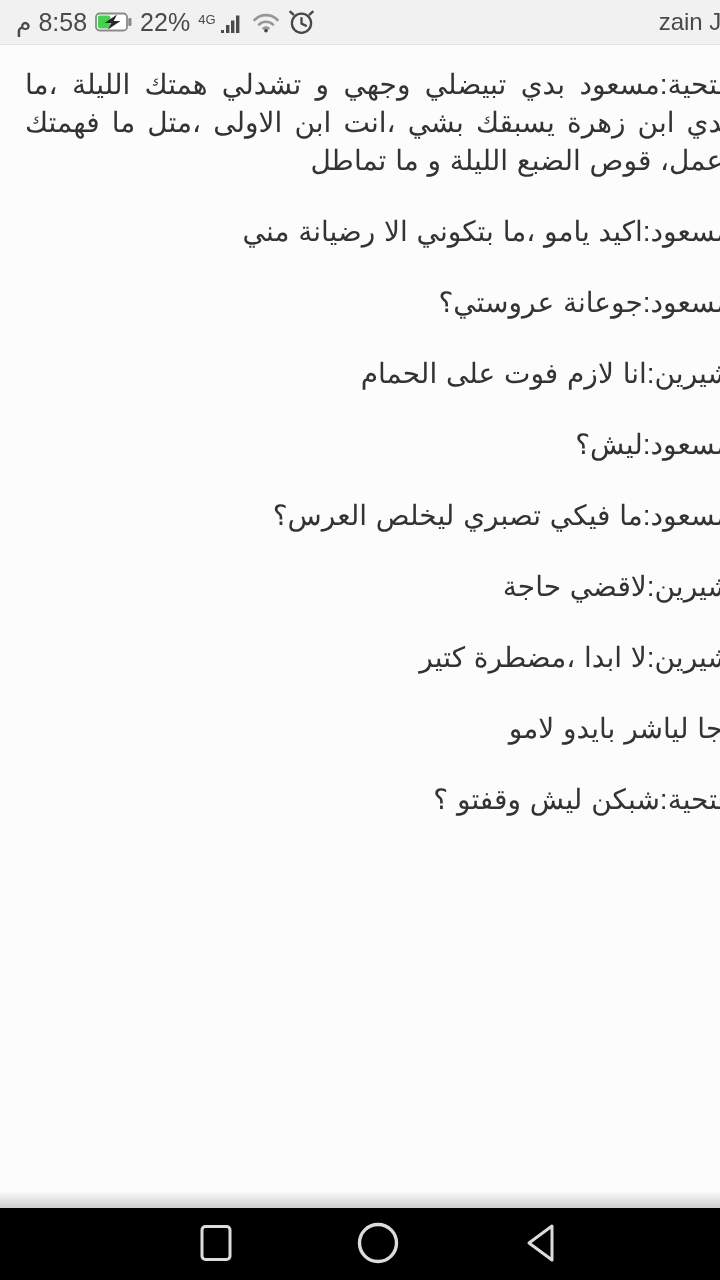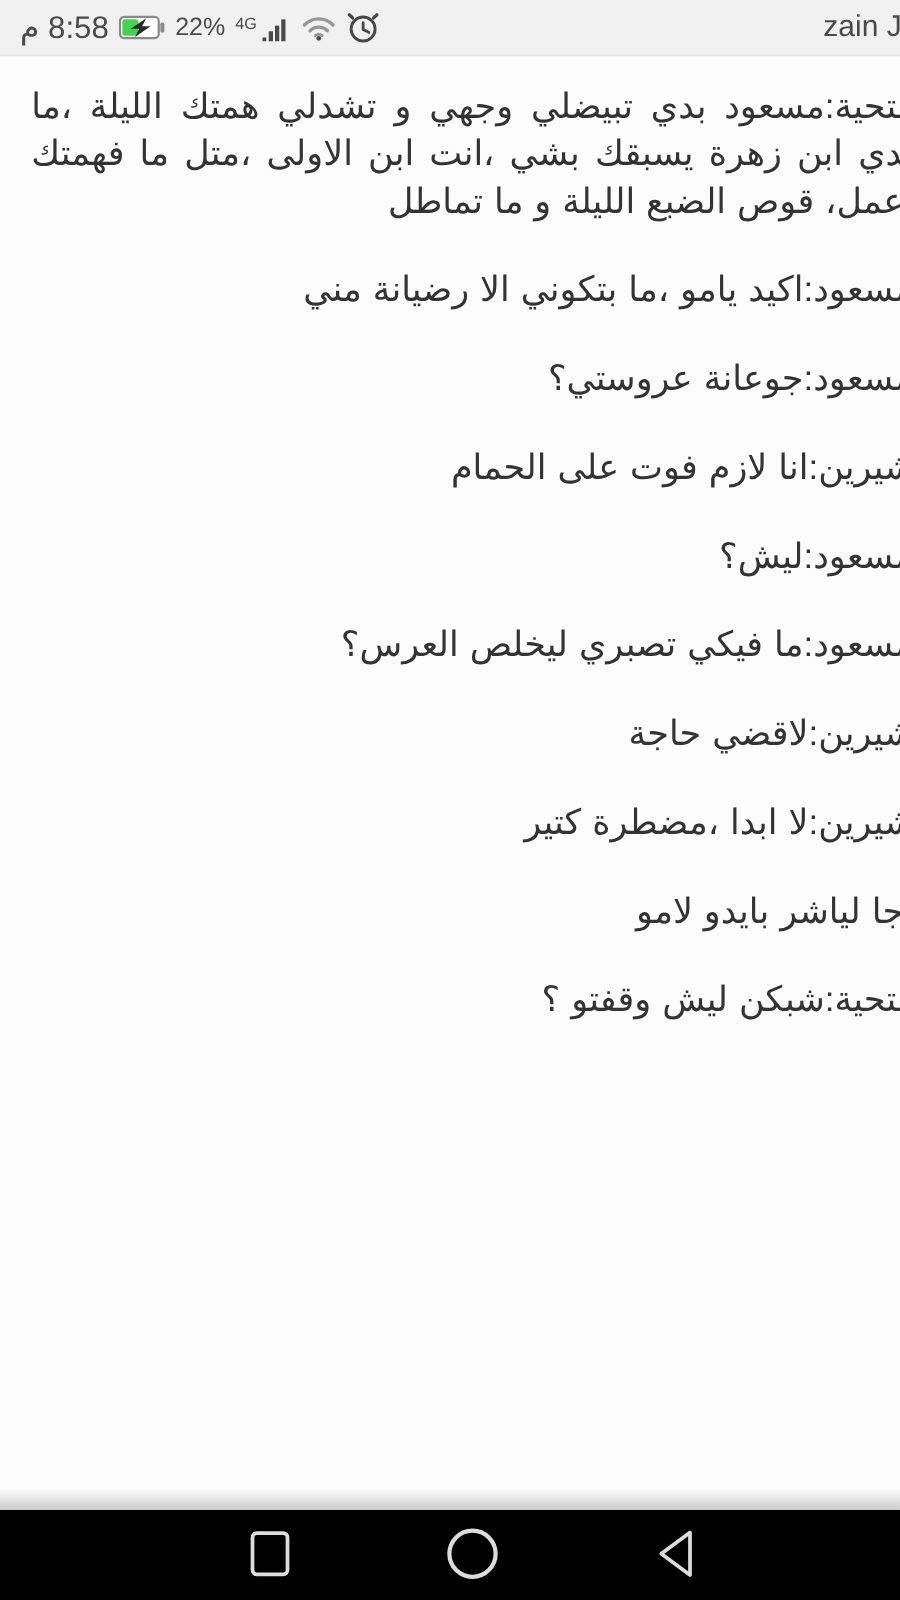--- a/index.html
+++ b/index.html
@@ -12,21 +12,21 @@
     background:var(--content_bg);font-family:Liberation Sans, sans-serif;padding-left:36px;
   }
   
   .status-bar{
     position:absolute;top:0;left:0;right:0;height:45px;background:var(--status_bar_bg);
     border-bottom:1px solid #e3e3e3;display:flex;align-items:center;
     justify-content:space-between;padding:0 16px;box-sizing:border-box;z-index:4;
   }
   .sb-left{display:flex;align-items:center;gap:8px;}
   .sb-time{font-size:25px;color:var(--icon_gray);direction:rtl;white-space:nowrap;}
-  .sb-pct{font-size:20px;color:var(--icon_gray);}
+  .sb-pct{font-size:25px;color:var(--icon_gray);}
   .sb-4g{font-size:13px;color:var(--icon_gray);align-self:flex-start;margin-top:4px;margin-right:-4px;}
   .carrier{font-size:24px;color:var(--icon_gray);}
   .sb-icon{display:flex;align-items:center;}
   
   .content{
     position:absolute;top:45px;left:0;right:0;bottom:0;overflow:hidden;
     padding:21px 25px 0;box-sizing:border-box;background:var(--content_bg);
   }
   .content p{
     margin:0 0 33px;font-size:28px;line-height:38px;color:var(--text);

